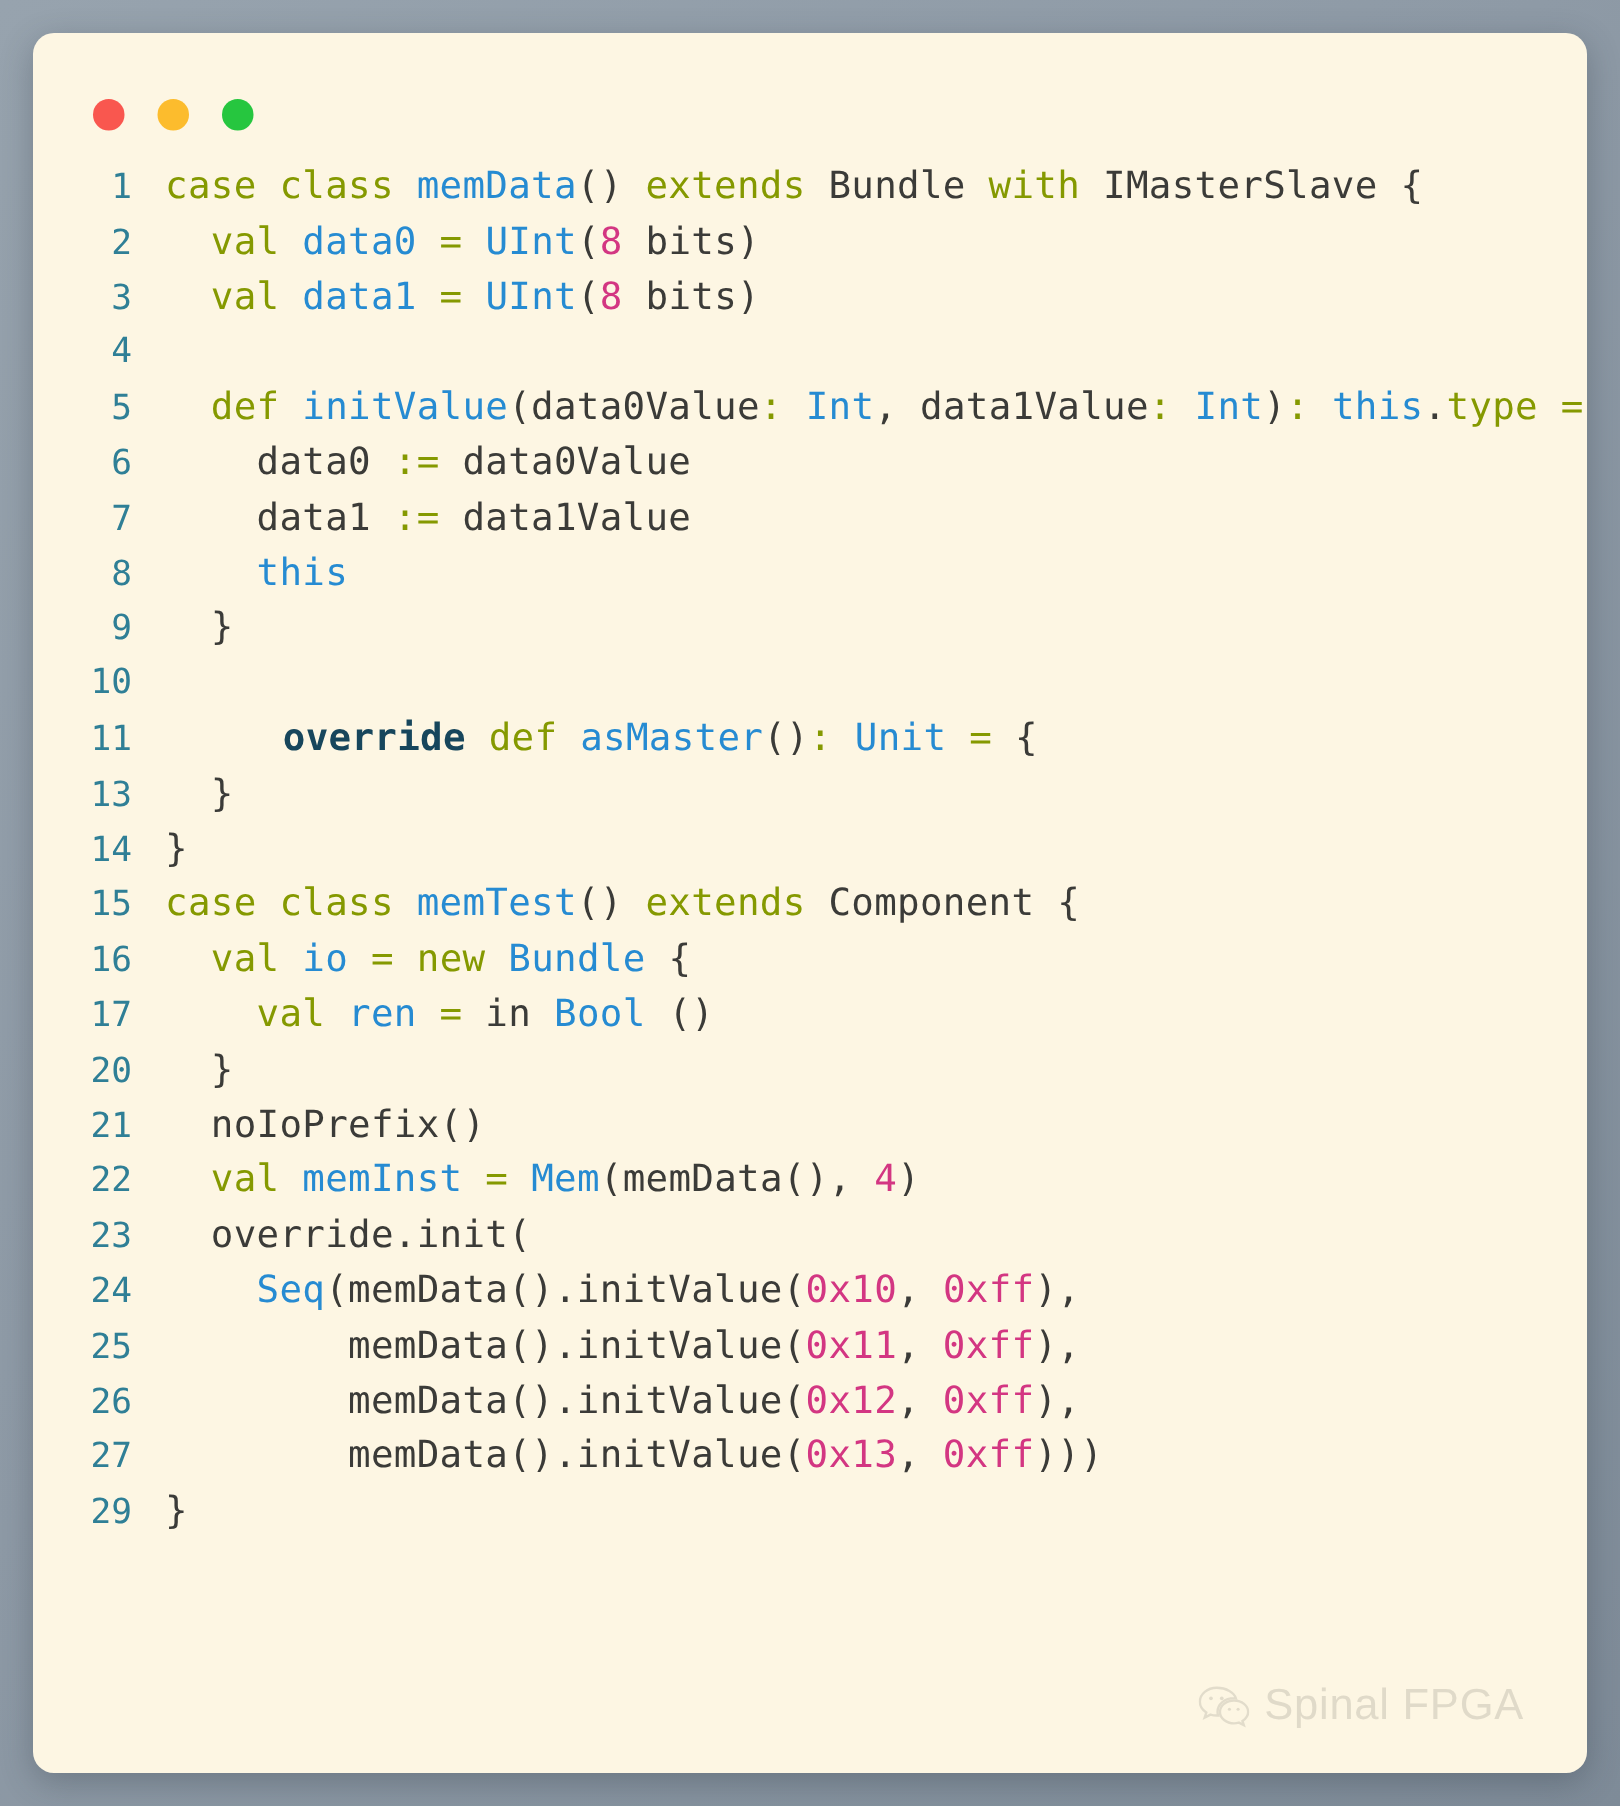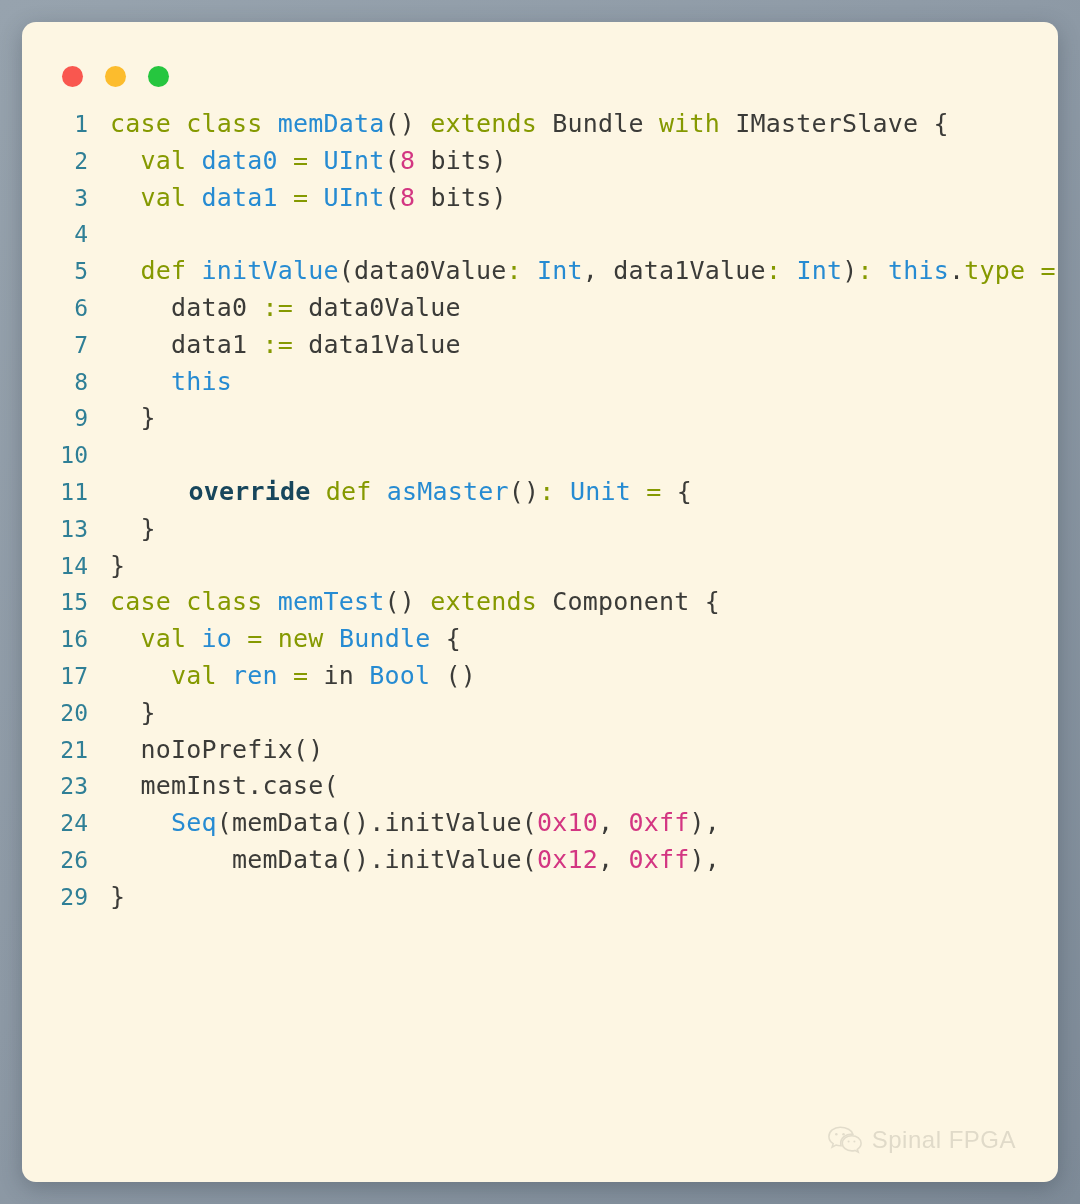--- a/index.html
+++ b/index.html
@@ -102,21 +102,21 @@
     opacity: 0.55;
     user-select: none;
   }
   .wechat-icon {
     width: 34px;
     height: 28px;
     position: relative;
   }
   .wm-text {
     font-family: "Liberation Sans", sans-serif;
-    font-size: 24px;
+    font-size: 29px;
     color: #c9c4b4;
     letter-spacing: 0.5px;
   }
 </style>
 </head>
 <body>
 
 <div class="card">
 
   <div class="titlebar">
@@ -139,23 +139,26 @@
       <div class="line"><span class="lno">9</span><span class="src"><span class="p">  }</span></span></div>
       <div class="line"><span class="lno">10</span><span class="src"><span class="p"></span></span></div>
       <div class="line"><span class="lno">11</span><span class="src"><span class="p">  </span><span class="ov">override</span><span class="p"> </span><span class="k">def </span><span class="id">asMaster</span><span class="p">()</span><span class="k">:</span><span class="p"> </span><span class="id">Unit</span><span class="p"> </span><span class="k">=</span><span class="p"> {</span></span></div>
       <div class="line"><span class="lno">13</span><span class="src"><span class="p">  }</span></span></div>
       <div class="line"><span class="lno">14</span><span class="src"><span class="p">}</span></span></div>
       <div class="line"><span class="lno">15</span><span class="src"><span class="k">case class </span><span class="id">memTest</span><span class="p">() </span><span class="k">extends</span><span class="p"> Component {</span></span></div>
       <div class="line"><span class="lno">16</span><span class="src"><span class="p">  </span><span class="k">val </span><span class="id">io</span><span class="p"> </span><span class="k">=</span><span class="p"> </span><span class="k">new</span><span class="p"> </span><span class="id">Bundle</span><span class="p"> {</span></span></div>
       <div class="line"><span class="lno">17</span><span class="src"><span class="p">    </span><span class="k">val </span><span class="id">ren</span><span class="p"> </span><span class="k">=</span><span class="p"> in </span><span class="id">Bool</span><span class="p"> ()</span></span></div>
       <div class="line"><span class="lno">20</span><span class="src"><span class="p">  }</span></span></div>
       <div class="line"><span class="lno">21</span><span class="src"><span class="p">  noIoPrefix()</span></span></div>
-      <div class="line"><span class="lno">23</span><span class="src"><span class="p">  memInst.case(</span></span></div>
+      <div class="line"><span class="lno">22</span><span class="src"><span class="p">  </span><span class="k">val </span><span class="id">memInst</span><span class="p"> </span><span class="k">=</span><span class="p"> </span><span class="id">Mem</span><span class="p">(memData(), </span><span class="n">4</span><span class="p">)</span></span></div>
+      <div class="line"><span class="lno">23</span><span class="src"><span class="p">  override.init(</span></span></div>
       <div class="line"><span class="lno">24</span><span class="src"><span class="p">    </span><span class="id">Seq</span><span class="p">(memData().initValue(</span><span class="n">0x10</span><span class="p">, </span><span class="n">0xff</span><span class="p">),</span></span></div>
+      <div class="line"><span class="lno">25</span><span class="src"><span class="p">        memData().initValue(</span><span class="n">0x11</span><span class="p">, </span><span class="n">0xff</span><span class="p">),</span></span></div>
       <div class="line"><span class="lno">26</span><span class="src"><span class="p">        memData().initValue(</span><span class="n">0x12</span><span class="p">, </span><span class="n">0xff</span><span class="p">),</span></span></div>
+      <div class="line"><span class="lno">27</span><span class="src"><span class="p">        memData().initValue(</span><span class="n">0x13</span><span class="p">, </span><span class="n">0xff</span><span class="p">)))</span></span></div>
       <div class="line"><span class="lno">29</span><span class="src"><span class="p">}</span></span></div>
     </div>
 
   <div class="watermark">
     <span class="wechat-icon">
       <svg width="34" height="28" viewBox="0 0 34 28" xmlns="http://www.w3.org/2000/svg">
         <path d="M12.2 1.2C5.9 1.2 0.9 5.4 0.9 10.5c0 2.9 1.7 5.5 4.3 7.2l-1.1 3.4 3.9-2c1.3 0.4 2.7 0.6 4.2 0.6 0.3 0 0.6 0 0.9 0-0.3-0.8-0.4-1.7-0.4-2.6 0-5 4.9-9 11-9 0.4 0 0.8 0 1.2 0.1C23.9 4.5 18.6 1.2 12.2 1.2z" fill="none" stroke="#cdc8b8" stroke-width="1.6"></path>
         <circle cx="8.3" cy="8.2" r="1.25" fill="#cdc8b8"></circle>
         <circle cx="15.5" cy="8.2" r="1.25" fill="#cdc8b8"></circle>
         <path d="M33.1 17.3c0-4.2-4.2-7.6-9.4-7.6s-9.4 3.4-9.4 7.6c0 4.2 4.2 7.6 9.4 7.6 1.1 0 2.2-0.2 3.2-0.5l3.3 1.7-0.9-2.8C31.6 21.8 33.1 19.7 33.1 17.3z" fill="none" stroke="#cdc8b8" stroke-width="1.6"></path>

